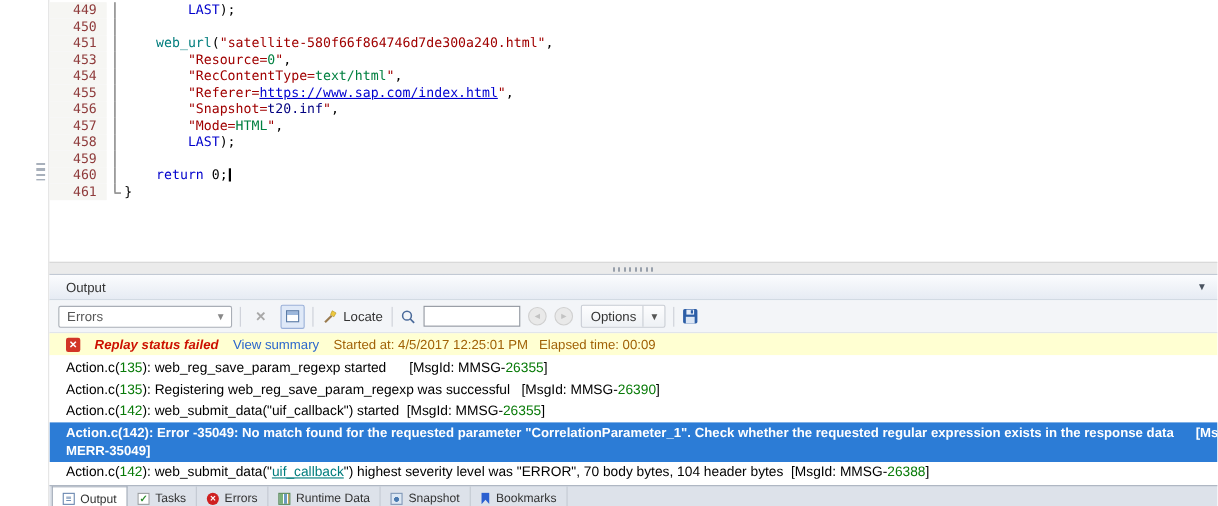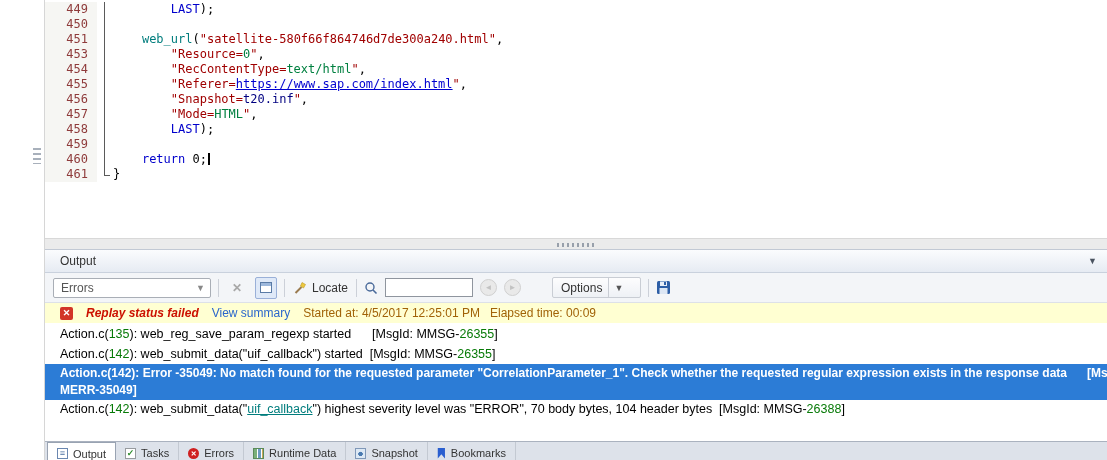--- a/index.html
+++ b/index.html
@@ -53,22 +53,22 @@
   .combo-arrow{color:#888;font-size:9px;}
   .sep{flex:none;width:1px;height:18px;background:#ccd0d8;}
   .tbtn{flex:none;height:22px;min-width:22px;display:flex;align-items:center;justify-content:center;gap:5px;
     background:transparent;border:1px solid transparent;font-family:inherit;font-size:12px;color:#333;cursor:default;}
   .tbtn.toggled{border-color:#9ab0d8;background:#dfe9f8;border-radius:2px;}
   .x-icon{color:#a8a8a8;font-size:12px;font-weight:bold;line-height:1;}
   .panel-icon{display:inline-block;width:12px;height:11px;border:1px solid #5a7ba6;background:linear-gradient(#9db8dc 0 3px,#fff 3px);}
   .search-input{flex:none;width:88px;height:19px;border:1px solid #8f959e;font-family:inherit;font-size:12px;padding:0 4px;background:#fff;}
   .navbtn{flex:none;width:17px;height:17px;border-radius:50%;background:#e9e9e9;border:1px solid #d0d0d0;color:#c2c2c2;
     display:flex;align-items:center;justify-content:center;font-size:8px;line-height:1;}
-  .options-btn{flex:none;display:flex;align-items:center;height:21px;padding:0 12px 0 8px;font-size:12px;color:#333;
-    border:1px solid #c9cdd4;border-radius:2px;background:linear-gradient(#fdfdfe,#eef1f5);margin-left:24px;}
+  .options-btn{flex:none;display:flex;align-items:center;height:21px;padding:0 0 0 8px;font-size:12px;color:#333;
+    border:1px solid #c9cdd4;border-radius:2px;background:linear-gradient(#fdfdfe,#eef1f5);}
   .opt-arrow{margin-left:6px;padding:0 5px;border-left:1px solid #c9cdd4;color:#555;font-size:9px;height:100%;display:flex;align-items:center;}
 
   .status-bar{flex:none;height:20px;display:flex;align-items:center;gap:13px;padding:0 8px 0 15px;
     background:var(--status-yellow,#ffffd2);font-size:12px;}
   .fail-icon{flex:none;width:13px;height:13px;border-radius:2px;background:#d23527;color:#fff;font-size:9px;
     font-weight:bold;display:flex;align-items:center;justify-content:center;line-height:1;}
   .fail-text{color:var(--error-red,#cc1100);font-weight:700;font-style:italic;}
   .summary-link{color:var(--link-blue,#2a66cc);text-decoration:none;cursor:pointer;}
   .started-text{color:#a16207;white-space:pre;}
 
@@ -224,20 +224,23 @@
       <span class="fail-text">Replay status failed</span>
       <a class="summary-link">View summary</a>
       <span class="started-text">Started at: 4/5/2017 12:25:01 PM   Elapsed time: 00:09</span>
     </div>
 
     <div class="log" id="log-lines">
         <div class="log-entry">
           <div class="log-row"><span class="c-p">Action.c(</span><span class="c-ln">135</span><span class="c-p">): web_reg_save_param_regexp started      [MsgId: MMSG-</span><span class="c-ln">26355</span><span class="c-p">]</span></div>
         </div>
         <div class="log-entry">
+          <div class="log-row"><span class="c-p">Action.c(</span><span class="c-ln">135</span><span class="c-p">): Registering web_reg_save_param_regexp was successful   [MsgId: MMSG-</span><span class="c-ln">26390</span><span class="c-p">]</span></div>
+        </div>
+        <div class="log-entry">
           <div class="log-row"><span class="c-p">Action.c(</span><span class="c-ln">142</span><span class="c-p">): web_submit_data("uif_callback") started  [MsgId: MMSG-</span><span class="c-ln">26355</span><span class="c-p">]</span></div>
         </div>
         <div class="log-entry selected">
           <div class="log-row"><span class="c-p">Action.c(142): Error -35049: No match found for the requested parameter "CorrelationParameter_1". Check whether the requested regular expression exists in the response data      [MsgId:</span></div>
           <div class="log-row"><span class="c-p">MERR-35049]</span></div>
         </div>
         <div class="log-entry">
           <div class="log-row"><span class="c-p">Action.c(</span><span class="c-ln">142</span><span class="c-p">): web_submit_data("</span><span class="c-link">uif_callback</span><span class="c-p">") highest severity level was "ERROR", 70 body bytes, 104 header bytes  [MsgId: MMSG-</span><span class="c-ln">26388</span><span class="c-p">]</span></div>
         </div>
       </div>

